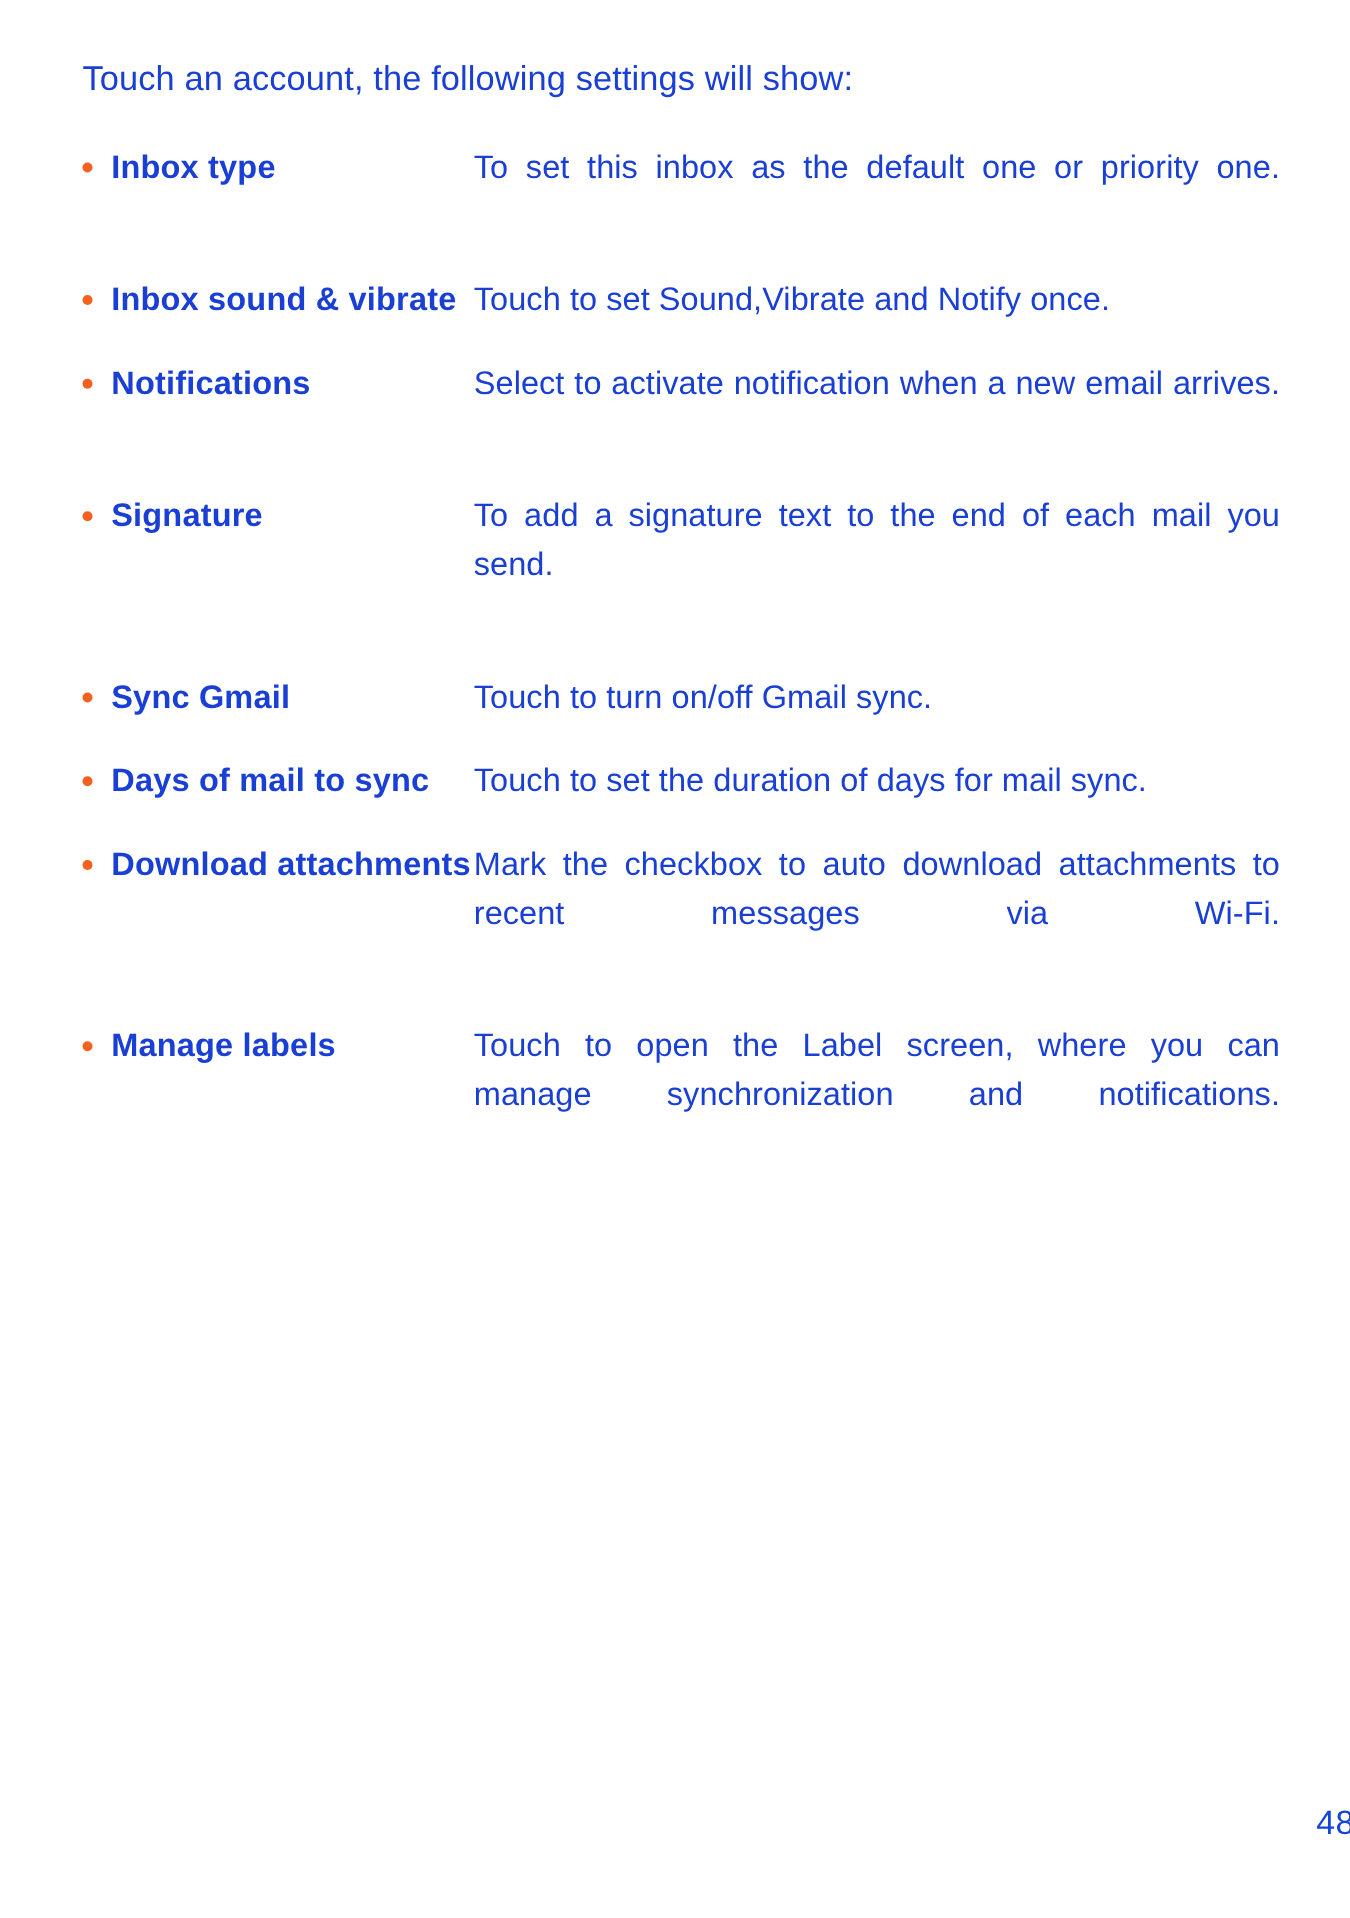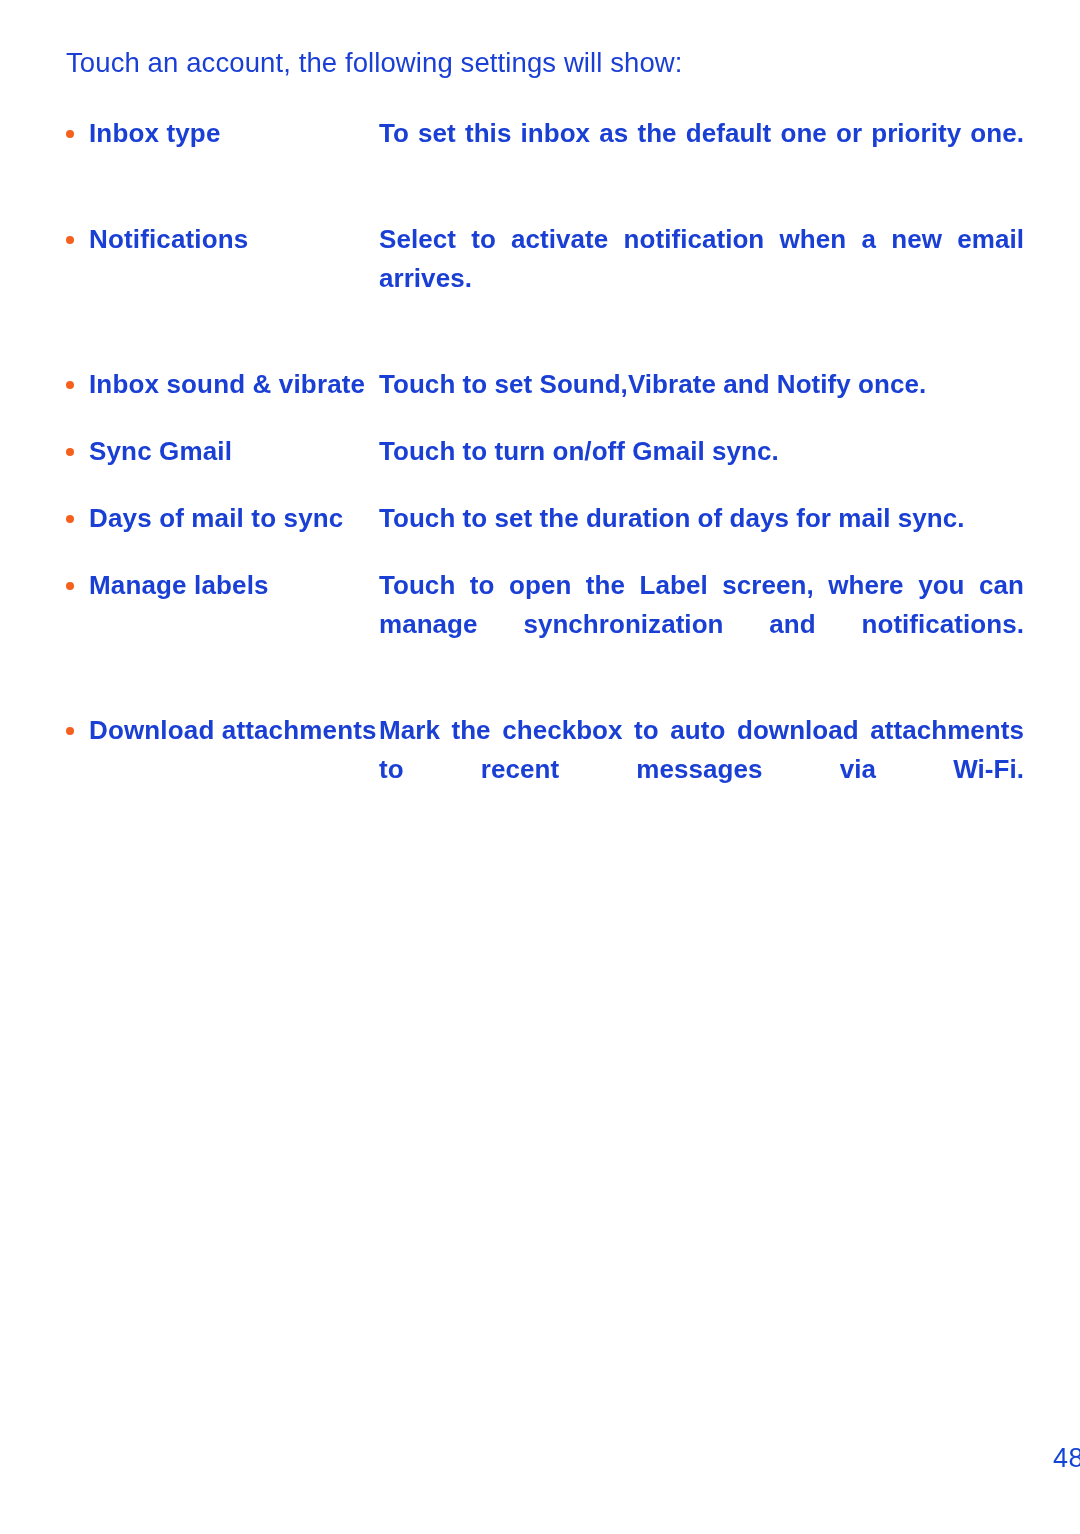--- a/index.html
+++ b/index.html
@@ -83,21 +83,21 @@
     display: block;
   }
 
   .desc {
     color: #1a3fd4;
     font-size: 26px;
     line-height: 39px;
     letter-spacing: 0.05px;
     text-align: justify;
     text-justify: inter-word;
-    font-weight: 700;
+    font-weight: 400;
   }
   
   .desc.two-line::after {
     content: "";
     display: inline-block;
     width: 100%;
   }
 
   .page-number {
     position: absolute;
@@ -132,40 +132,51 @@
           </td>
           <td class="desc-cell">
             <div class="desc two-line">To set this inbox as the default one or priority one.</div>
           </td>
         </tr>
 
         <tr>
           <td class="term-cell">
             <div class="term">
               <span class="bullet"></span>
+              <span>Inbox sound &amp; vibrate</span>
+            </div>
+          </td>
+          <td class="desc-cell">
+            <div class="desc">Touch to set Sound,Vibrate and Notify once.</div>
+          </td>
+        </tr>
+
+        <tr>
+          <td class="term-cell">
+            <div class="term">
+              <span class="bullet"></span>
               <span>Notifications</span>
             </div>
           </td>
           <td class="desc-cell">
             <div class="desc two-line">Select to activate notification when a new email arrives.</div>
           </td>
         </tr>
 
         <tr>
           <td class="term-cell">
             <div class="term">
               <span class="bullet"></span>
-              <span>Inbox sound &amp; vibrate</span>
-            </div>
-          </td>
-          <td class="desc-cell">
-            <div class="desc">Touch to set Sound,Vibrate and Notify once.</div>
-          </td>
-        </tr>
-
+              <span>Signature</span>
+            </div>
+          </td>
+          <td class="desc-cell">
+            <div class="desc two-line">To add a signature text to the end of each mail you send.</div>
+          </td>
+        </tr>
 
         <tr>
           <td class="term-cell">
             <div class="term">
               <span class="bullet"></span>
               <span>Sync Gmail</span>
             </div>
           </td>
           <td class="desc-cell">
             <div class="desc">Touch to turn on/off Gmail sync.</div>
@@ -181,37 +192,37 @@
           </td>
           <td class="desc-cell">
             <div class="desc">Touch to set the duration of days for mail sync.</div>
           </td>
         </tr>
 
         <tr>
           <td class="term-cell">
             <div class="term">
               <span class="bullet"></span>
+              <span>Download attachments</span>
+            </div>
+          </td>
+          <td class="desc-cell">
+            <div class="desc two-line">Mark the checkbox to auto download attachments to recent messages via Wi-Fi.</div>
+          </td>
+        </tr>
+
+        <tr>
+          <td class="term-cell">
+            <div class="term">
+              <span class="bullet"></span>
               <span>Manage labels</span>
             </div>
           </td>
           <td class="desc-cell">
             <div class="desc two-line">Touch to open the Label screen, where you can manage synchronization and notifications.</div>
-          </td>
-        </tr>
-
-        <tr>
-          <td class="term-cell">
-            <div class="term">
-              <span class="bullet"></span>
-              <span>Download attachments</span>
-            </div>
-          </td>
-          <td class="desc-cell">
-            <div class="desc two-line">Mark the checkbox to auto download attachments to recent messages via Wi-Fi.</div>
           </td>
         </tr>
 
       </tbody>
     </table>
 
   </div>
 
   <div class="page-number">48</div>
 

